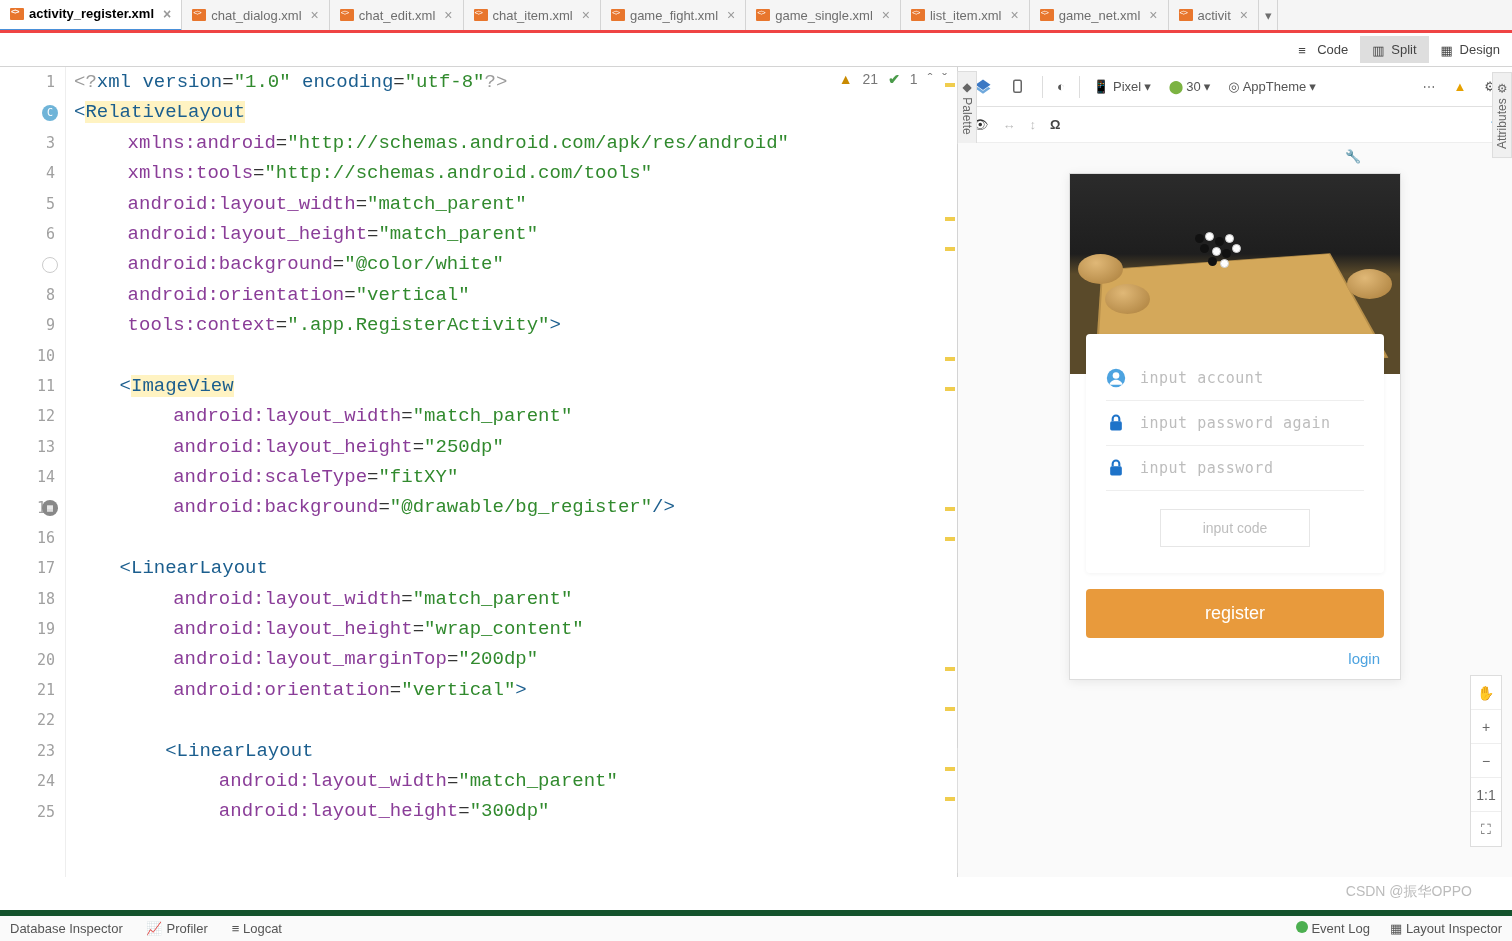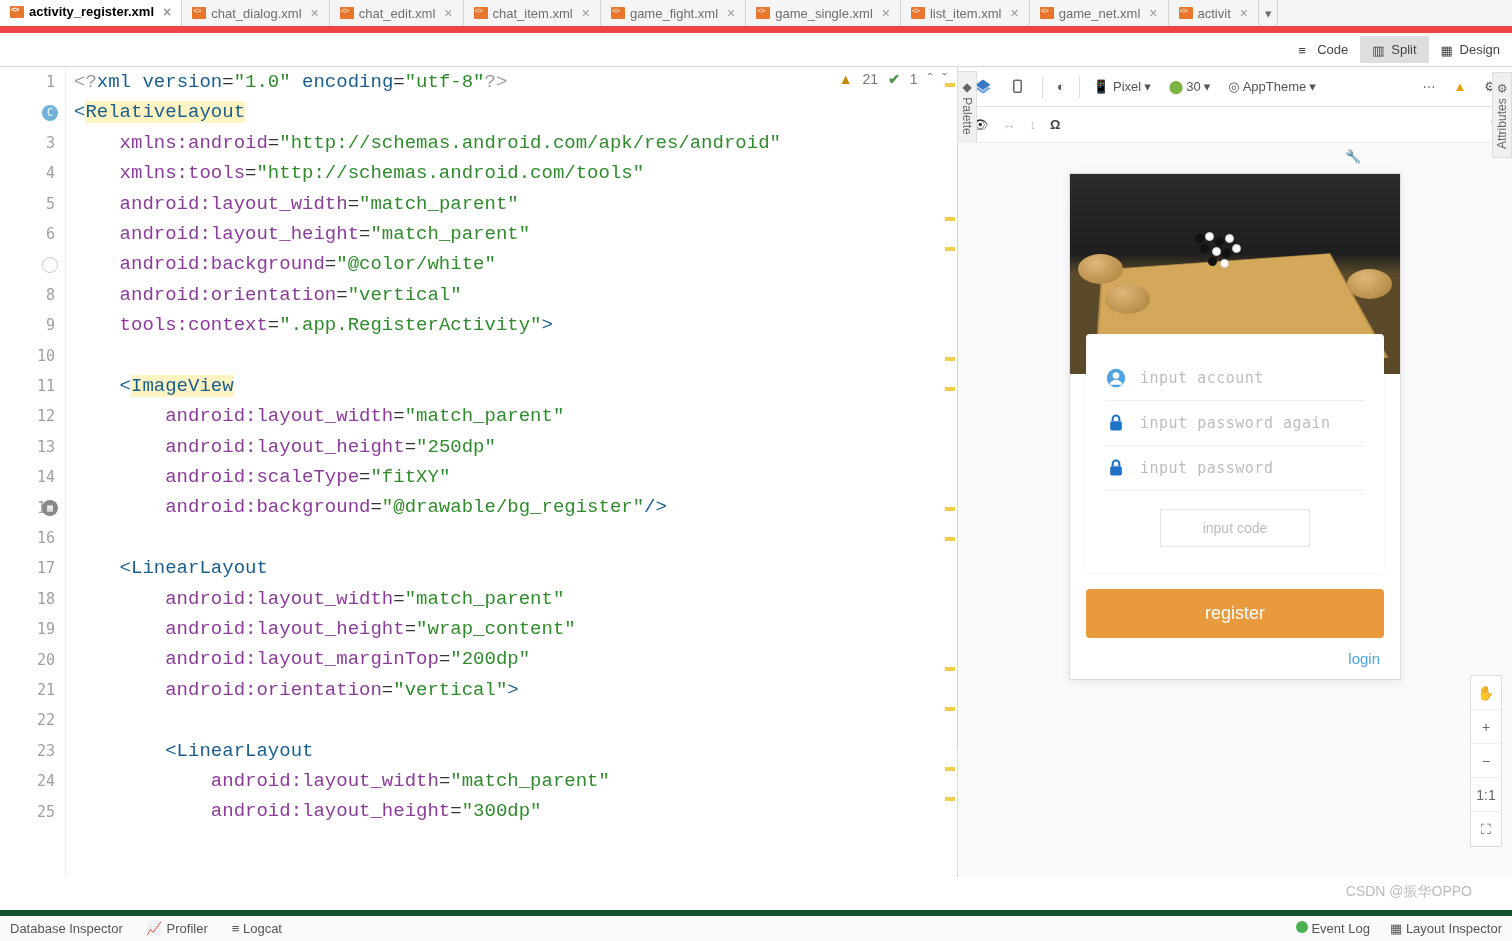--- a/index.html
+++ b/index.html
@@ -1,36 +1,36 @@
 <!DOCTYPE html>
 <html><head>
 <meta charset="utf-8">
 <style>
   * { box-sizing: border-box; margin: 0; padding: 0; }
   body { font-family: "Segoe UI", Arial, sans-serif; font-size: 13px; background: #fff; color: #333; overflow: hidden; width: 1512px; height: 941px; }
-  .tabs-bar { display: flex; align-items: center; height: 33px; background: #f5f5f5; border-bottom: 7px solid #ef4444; overflow: hidden; }
+  .tabs-bar { display: flex; align-items: center; height: 33px; background: #f5f5f5; border-bottom: 3px solid #ef4444; overflow: hidden; }
   .tab { display: flex; align-items: center; gap: 5px; padding: 0 10px; height: 33px; border-right: 1px solid #d4d4d4; color: #6e6e6e; font-size: 13px; white-space: nowrap; cursor: pointer; }
   .tab.active { background: #fff; font-weight: 600; color: #000; border-bottom: 3px solid #4a90d9; }
   .tab .xml-icon { width: 14px; height: 12px; background: #e8762d; border-radius: 1px; display: inline-block; position: relative; }
   .tab .xml-icon::after { content:"<>"; position:absolute; font-size:8px; color:#fff; left:1px; top:-1px; letter-spacing:-1px;}
   .tab .close-x { color: #999; font-size: 14px; margin-left: 4px; }
   .tab.overflow-arrow { padding:0 6px; }
   .view-mode-bar { display: flex; justify-content: flex-end; align-items: center; height: 34px; border-bottom: 1px solid #d4d4d4; background: #fff; }
   .vm-btn { display: flex; align-items: center; gap: 5px; padding: 6px 12px; font-size: 13px; color: #444; cursor: pointer; }
   .vm-btn.sel { background: #dedede; }
   .vm-ic { width:14px; height:14px; display:inline-block; }
   .main-area { display: flex; height: 810px; }
   .editor-panel { flex: 1 1 auto; position: relative; display:flex; }
   .gutter { width: 66px; background: #fff; border-right: 1px solid #eee; }
   .gutter-line { height: 30.4px; display: flex; align-items: center; justify-content: flex-end; padding-right: 10px; color: #a0a0a0; font-family: Consolas, monospace; font-size: 15px; position:relative;}
   .gln-icon { position:absolute; left:42px; width:16px; height:16px; border-radius:50%; font-size:10px; display:flex; align-items:center; justify-content:center; }
   .code-area { flex: 1; font-family: Consolas, "Courier New", monospace; font-size: 19px; line-height: 30.4px; position:relative; white-space: pre; overflow:hidden;}
   .code-line { height: 30.4px; padding-left: 8px; }
   .c-tag { color: #1b5e8e; }
-  .c-attr { color: #8a3d98; }
+  .c-attr { color: #8a3d98; margin-left: 8px; }
   .c-str { color: #318a2e; }
   .c-xml { color: #9b9b9b; }
   .hl { background: #fff3c2; }
   .right-strip { width:14px; background:#fff; position:relative; }
   .rs-mark { position:absolute; right:2px; width:10px; height:4px; background:#f0cd4e; }
   .inspect-bar { position:absolute; right:10px; top:4px; display:flex; gap:10px; align-items:center; font-size:14px; color:#777;}
   .ib-warn { color:#c98a00; font-weight:bold;}
   .ib-ok { color:#4a9b4a; font-weight:bold;}
   .design-panel { width: 555px; border-left: 1px solid #d4d4d4; display: flex; flex-direction: column; background: #fafafa; position:relative;}
   .design-toolbar { height: 40px; display: flex; align-items: center; gap: 6px; padding: 0 10px; border-bottom: 1px solid #e0e0e0; background:#fff;}

